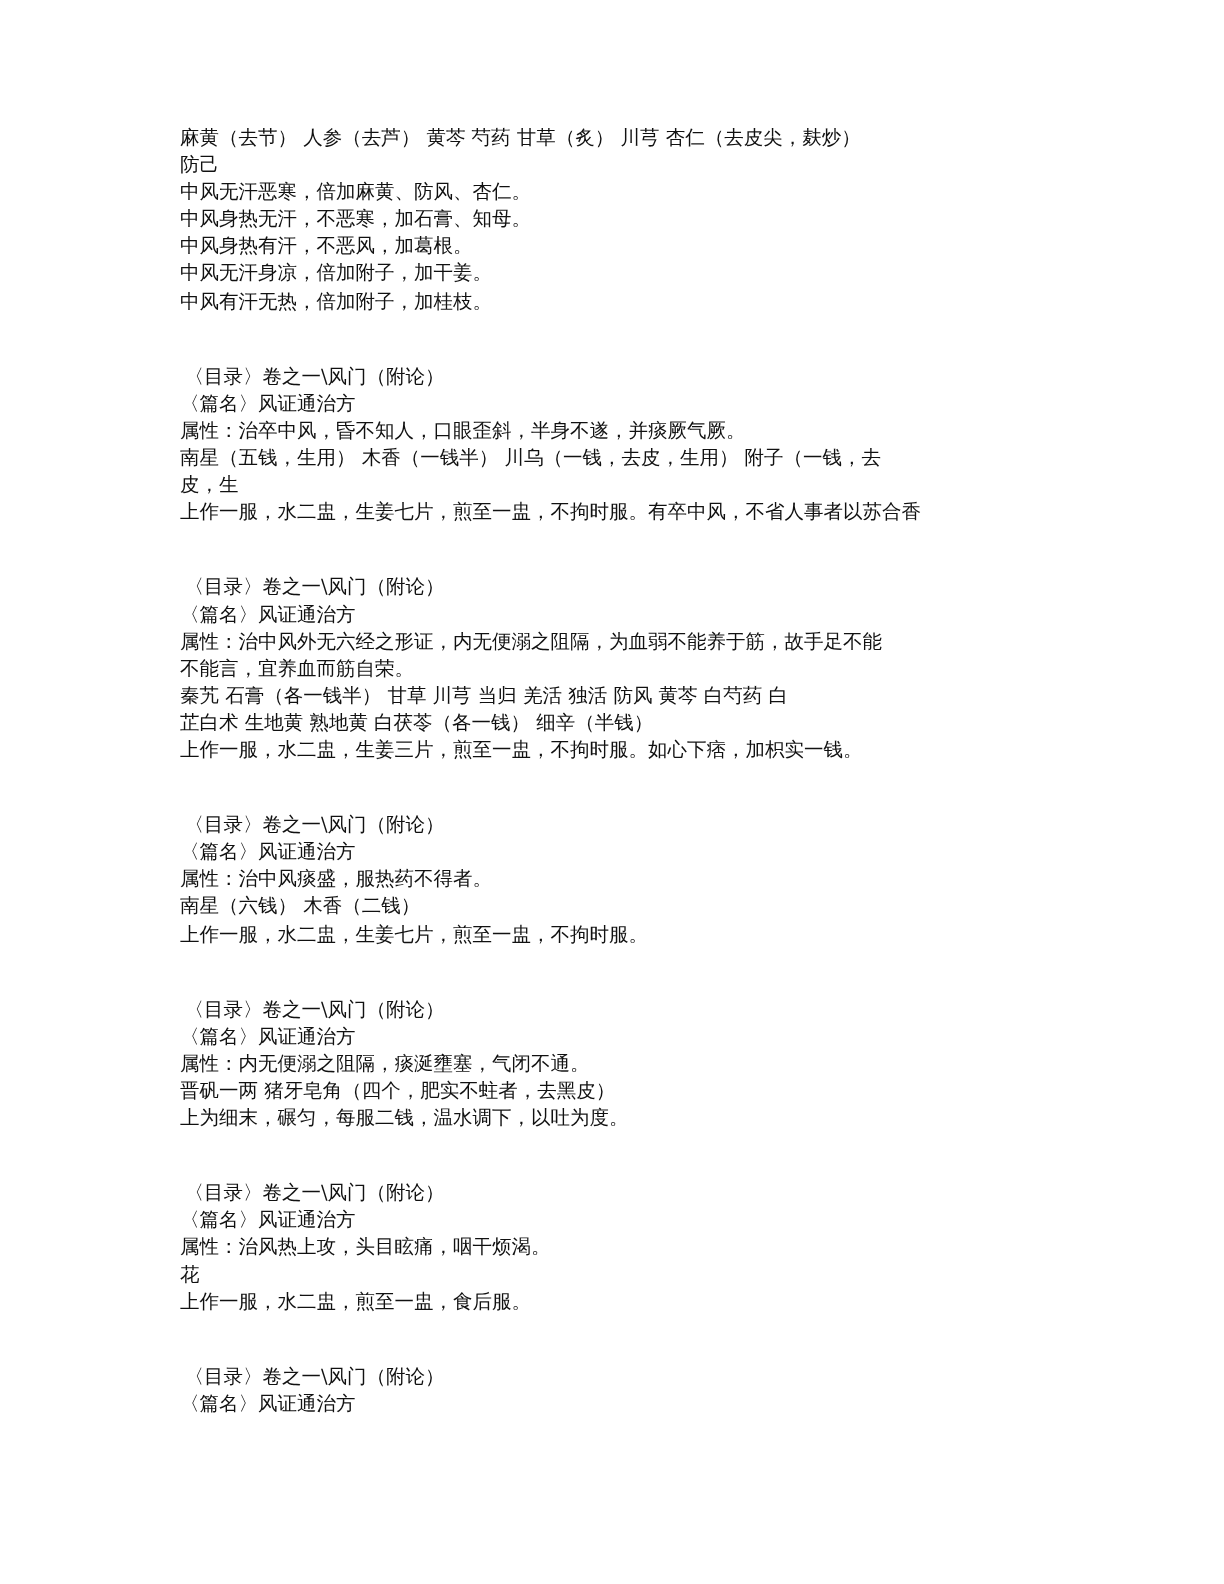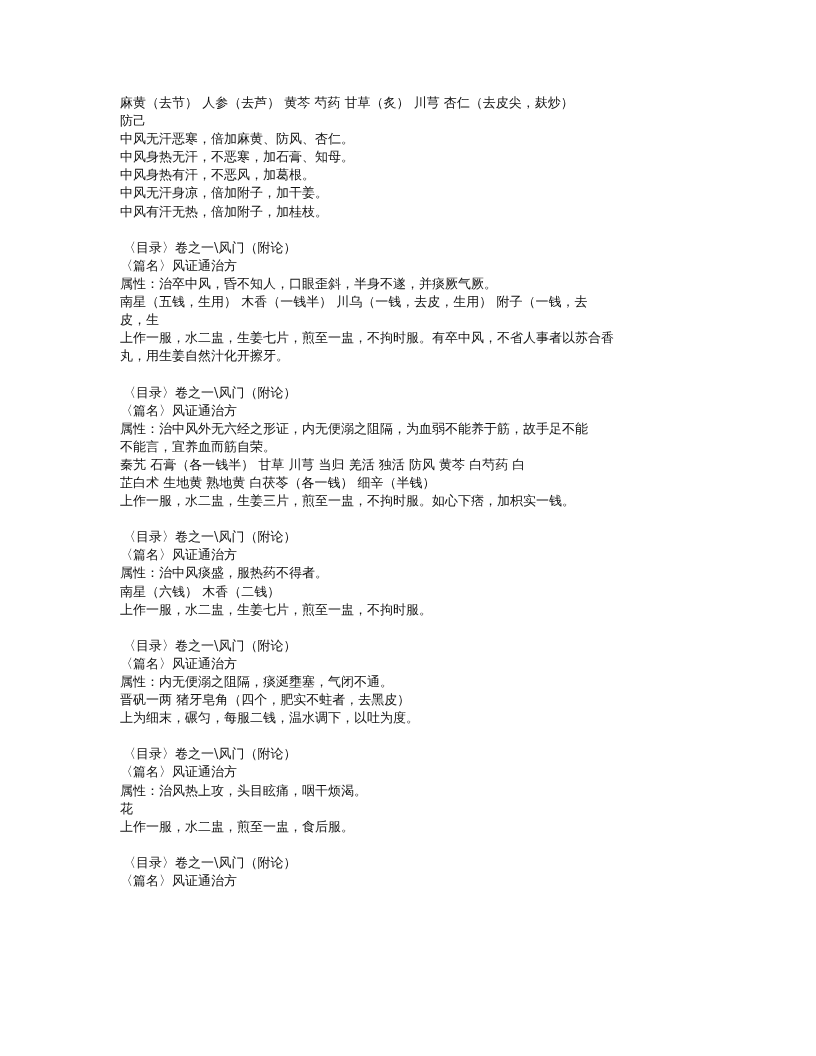--- a/index.html
+++ b/index.html
@@ -1,21 +1,21 @@
 <!DOCTYPE html>
 <html><head>
 <meta charset="utf-8">
 <style>
   html, body { margin:0; padding:0; background:#ffffff; }
   body { width:816px; height:1056px; position:relative; overflow:hidden;
          font-family: "DejaVu Serif", "Liberation Serif", serif; color:#111; }
-  .page { position:absolute; left:120px; top:94px; width:560px; }
+  .page { position:absolute; left:120px; top:84px; width:560px; }
   .line { font-size:13px; line-height:18.1px; height:18.1px; white-space:nowrap; }
   .gap { height:18.1px; }
-  .indent { padding-left:3px; }
+  .indent { padding-left:3px;margin-top:14px; }
 </style>
 </head>
 <body>
 
 <div class="page">
   <div>
     <div class="line">麻黄（去节）  人参（去芦）  黄芩  芍药  甘草（炙）  川芎  杏仁（去皮尖，麸炒）</div>
     <div class="line">防己</div>
     <div class="line">中风无汗恶寒，倍加麻黄、防风、杏仁。</div>
     <div class="line">中风身热无汗，不恶寒，加石膏、知母。</div>
@@ -25,21 +25,20 @@
   </div>
   <div class="gap"></div>
 
   <div>
     <div class="line indent">〈目录〉卷之一\风门（附论）</div>
     <div class="line">〈篇名〉风证通治方</div>
     <div class="line">属性：治卒中风，昏不知人，口眼歪斜，半身不遂，并痰厥气厥。</div>
     <div class="line">南星（五钱，生用）  木香（一钱半）  川乌（一钱，去皮，生用）  附子（一钱，去</div>
     <div class="line">皮，生</div>
     <div class="line">上作一服，水二盅，生姜七片，煎至一盅，不拘时服。有卒中风，不省人事者以苏合香</div>
-    <div class="line">丸，用生姜自然汁化开擦牙。</div>
   </div>
   <div class="gap"></div>
 
   <div>
     <div class="line indent">〈目录〉卷之一\风门（附论）</div>
     <div class="line">〈篇名〉风证通治方</div>
     <div class="line">属性：治中风外无六经之形证，内无便溺之阻隔，为血弱不能养于筋，故手足不能</div>
     <div class="line">不能言，宜养血而筋自荣。</div>
     <div class="line">秦艽  石膏（各一钱半）  甘草  川芎  当归  羌活  独活  防风  黄芩  白芍药  白</div>
     <div class="line">芷白术  生地黄  熟地黄  白茯苓（各一钱）  细辛（半钱）</div>

